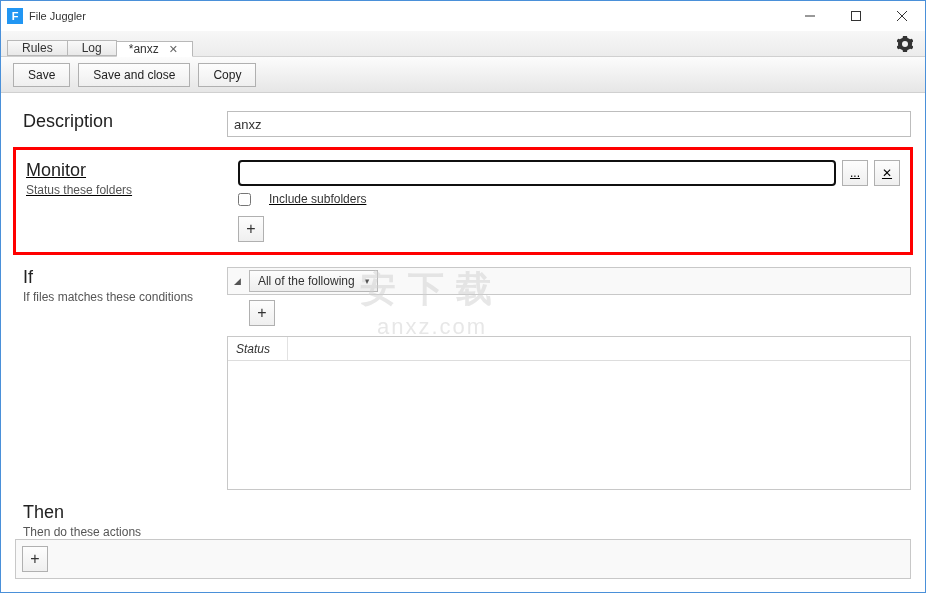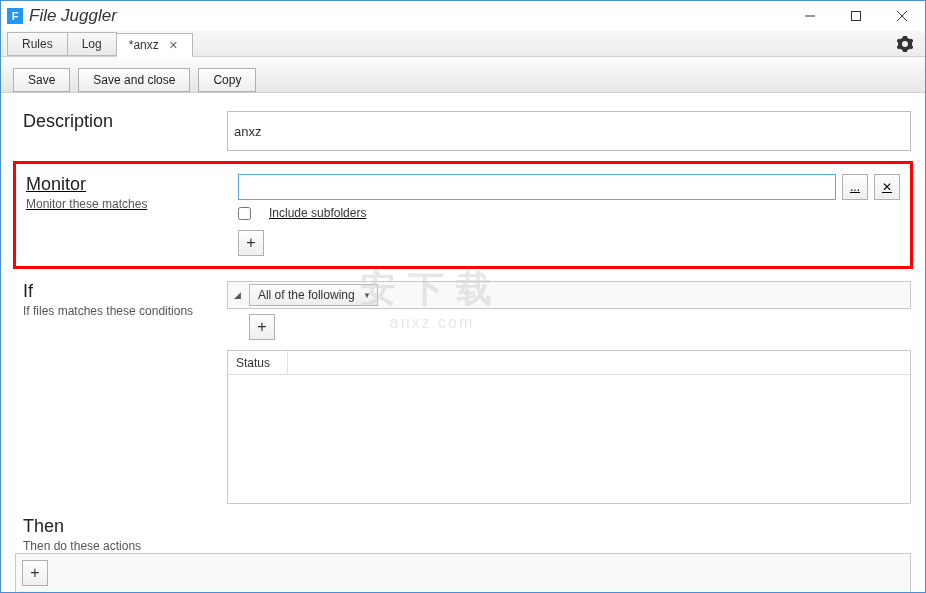--- a/index.html
+++ b/index.html
@@ -2,77 +2,77 @@
 <html><head>
 <meta charset="utf-8">
 <style>
   * { box-sizing: border-box; margin: 0; padding: 0; }
   html, body { width: 926px; height: 593px; overflow: hidden; font-family: "Segoe UI", Arial, sans-serif; font-size: 13px; }
   body { border: 1px solid #4a90d9; background: #fff; display: flex; flex-direction: column; }
 
   
   .titlebar { height: 30px; background: #fff; display: flex; align-items: center; padding-left: 6px; }
   .titlebar .app-icon { width: 16px; height: 16px; background: #2196f3; color: #fff; display: flex; align-items: center; justify-content: center; font-size: 11px; font-weight: bold; }
-  .titlebar .title { margin-left: 6px; font-size: 17px; color: #333; font-style: italic; }
+  .titlebar .title { margin-left: 6px; font-size: 11px; color: #333; }
   .titlebar .spacer { flex: 1; }
   .titlebar .win-btn { width: 46px; height: 30px; display: flex; align-items: center; justify-content: center; color: #333; }
   .titlebar .win-btn svg { display: block; }
 
   
   .tabrow { height: 26px; background: linear-gradient(#f7f7f7,#ececec); border-bottom: 1px solid #d0d0d0; display: flex; align-items: flex-end; padding-left: 6px; position: relative; }
-  .tab { height: 24px; border: 1px solid #b8b8b8; background: linear-gradient(#f9f9f9,#e9e9e9); padding: 0 14px; display: flex; align-items: center; font-size: 12px; color: #333; margin-right: -1px; margin-top: 9px; }
+  .tab { height: 16px; border: 1px solid #b8b8b8; background: linear-gradient(#f9f9f9,#e9e9e9); padding: 0 14px; display: flex; align-items: center; font-size: 12px; color: #333; margin-right: -1px; margin-top: 9px; }
   .tab.active { background: #fff; border-bottom: 1px solid #fff; position: relative; top: 1px; padding-left: 12px; }
   .tab .close-x { margin-left: 10px; color: #666; font-size: 11px; }
   .tabrow .gear { position: absolute; right: 12px; top: 5px; }
 
   
-  .toolbar { height: 36px; background: linear-gradient(#fcfcfc,#e6e6e6); border-bottom: 1px solid #d0d0d0; display: flex; align-items: flex-end; padding-left: 12px; gap: 8px; }
+  .toolbar { height: 36px; background: linear-gradient(#fcfcfc,#e6e6e6); border-bottom: 1px solid #d0d0d0; display: flex; align-items: center; padding-left: 12px; gap: 8px; }
   .btn { height: 24px; border: 1px solid #b0b0b0; background: linear-gradient(#fdfdfd,#efefef); padding: 0 14px; font-size: 12px; color: #222; display: inline-flex; align-items: center; }
 
   
   .content { flex: 1; padding: 18px 14px 0 14px; overflow: hidden; }
   .section { display: flex; margin-bottom: 12px; }
   .section-label { width: 212px; padding-left: 8px; }
   .section-label h3 { font-size: 18px; font-weight: 400; color: #222; }
   .section-label .sub { font-size: 12px; color: #555; margin-top: 2px; }
   .section-body { flex: 1; }
 
   
-  .desc-input { width: 100%; height: 40px; border: 1px solid #bdbdbd; padding: 0 6px; font-size: 13px; color: #333; }
+  .desc-input { width: 100%; height: 26px; border: 1px solid #bdbdbd; padding: 0 6px; font-size: 13px; color: #333; }
 
   
   .monitor-wrapper { border: 3px solid #ff0000; padding: 10px 10px 10px 10px; margin: -2px -2px 12px -2px; }
   .monitor-section .section-label { padding-left: 0; }
   .monitor-row1 { display: flex; align-items: center; gap: 6px; }
   .path-input { flex: 1; height: 26px; border: 1px solid #5aa7e6; padding: 0 6px; font-family: inherit; font-size: 13px; }
   .small-btn { width: 26px; height: 26px; border: 1px solid #b0b0b0; background: linear-gradient(#fdfdfd,#efefef); display: inline-flex; align-items: center; justify-content: center; font-size: 12px; }
   .checkbox-row { margin-top: 6px; display: flex; align-items: center; gap: 18px; font-size: 12px; color: #333; }
   .checkbox-row input { width: 13px; height: 13px; }
   .add-btn { margin-top: 10px; width: 26px; height: 26px; border: 1px solid #b0b0b0; background: linear-gradient(#fdfdfd,#efefef); display: inline-flex; align-items: center; justify-content: center; font-size: 16px; color: #333; }
 
   
   .cond-bar { height: 28px; border: 1px solid #c8c8c8; background: #f9f9f9; display: flex; align-items: center; padding: 0 4px; gap: 6px; }
   .disclosure { font-size: 9px; color: #555; padding: 0 2px; }
   .cond-dd { height: 22px; min-width: 124px; border: 1px solid #b8b8b8; background: linear-gradient(#fdfdfd,#ededed); display: flex; align-items: center; padding: 0 8px; font-size: 12px; color: #333; justify-content: space-between; }
   .cond-dd .chev { font-size: 9px; color: #555; margin-left: 10px; }
   .cond-add { margin-top: 5px; margin-left: 22px; }
 
   .table-box { margin-top: 10px; border: 1px solid #c8c8c8; height: 154px; background: #fff; }
   .table-head { display: flex; height: 24px; border-bottom: 1px solid #ddd; }
-  .th { border-right: 1px solid #e2e2e2; padding: 0 8px; display: flex; align-items: center; font-size: 12px; color: #333; }
+  .th { border-right: 1px solid #e2e2e2; padding: 0 8px; display: flex; align-items: center; font-size: 12px; color: #333; font-style: italic; }
   .th.status { width: 60px; }
   .th.file { flex: 1; }
 
   
   .then-bar { border: 1px solid #c8c8c8; background: #f9f9f9; padding: 6px; height: 40px; display: flex; align-items: center; }
 
   
   .watermark { position: fixed; left: 360px; top: 265px; color: #cfcfcf; opacity: .5; pointer-events: none; text-align: center; font-family: sans-serif; }
   .watermark .big { font-size: 36px; letter-spacing: 12px; font-weight: bold; }
-  .watermark .small { font-size: 16px; letter-spacing: 2px; }
+  .watermark .small { font-size: 22px; letter-spacing: 2px; }
 </style>
 </head>
 <body>
 
 <div class="titlebar">
   <div class="app-icon">F</div>
   <div class="title">File Juggler</div>
   <div class="spacer"></div>
   <div class="win-btn">
     <svg width="10" height="10">
@@ -124,21 +124,21 @@
     </div>
     <div class="section-body">
       <input class="desc-input" value="anxz" style="">
     </div>
   </div>
 
   <div class="monitor-wrapper">
     <div class="section monitor-section" style="margin-bottom:0;text-decoration:underline;">
       <div class="section-label">
         <h3>Monitor</h3>
-        <div class="sub">Monitor these matches</div>
+        <div class="sub">Status these folders</div>
       </div>
       <div class="section-body">
         <div class="monitor-row1">
           <input class="path-input" autofocus="" value="" style="">
           <button class="small-btn">...</button>
           <button class="small-btn">✕</button>
         </div>
         <label class="checkbox-row">
           <input type="checkbox" style="">
           <span>Include subfolders</span>

